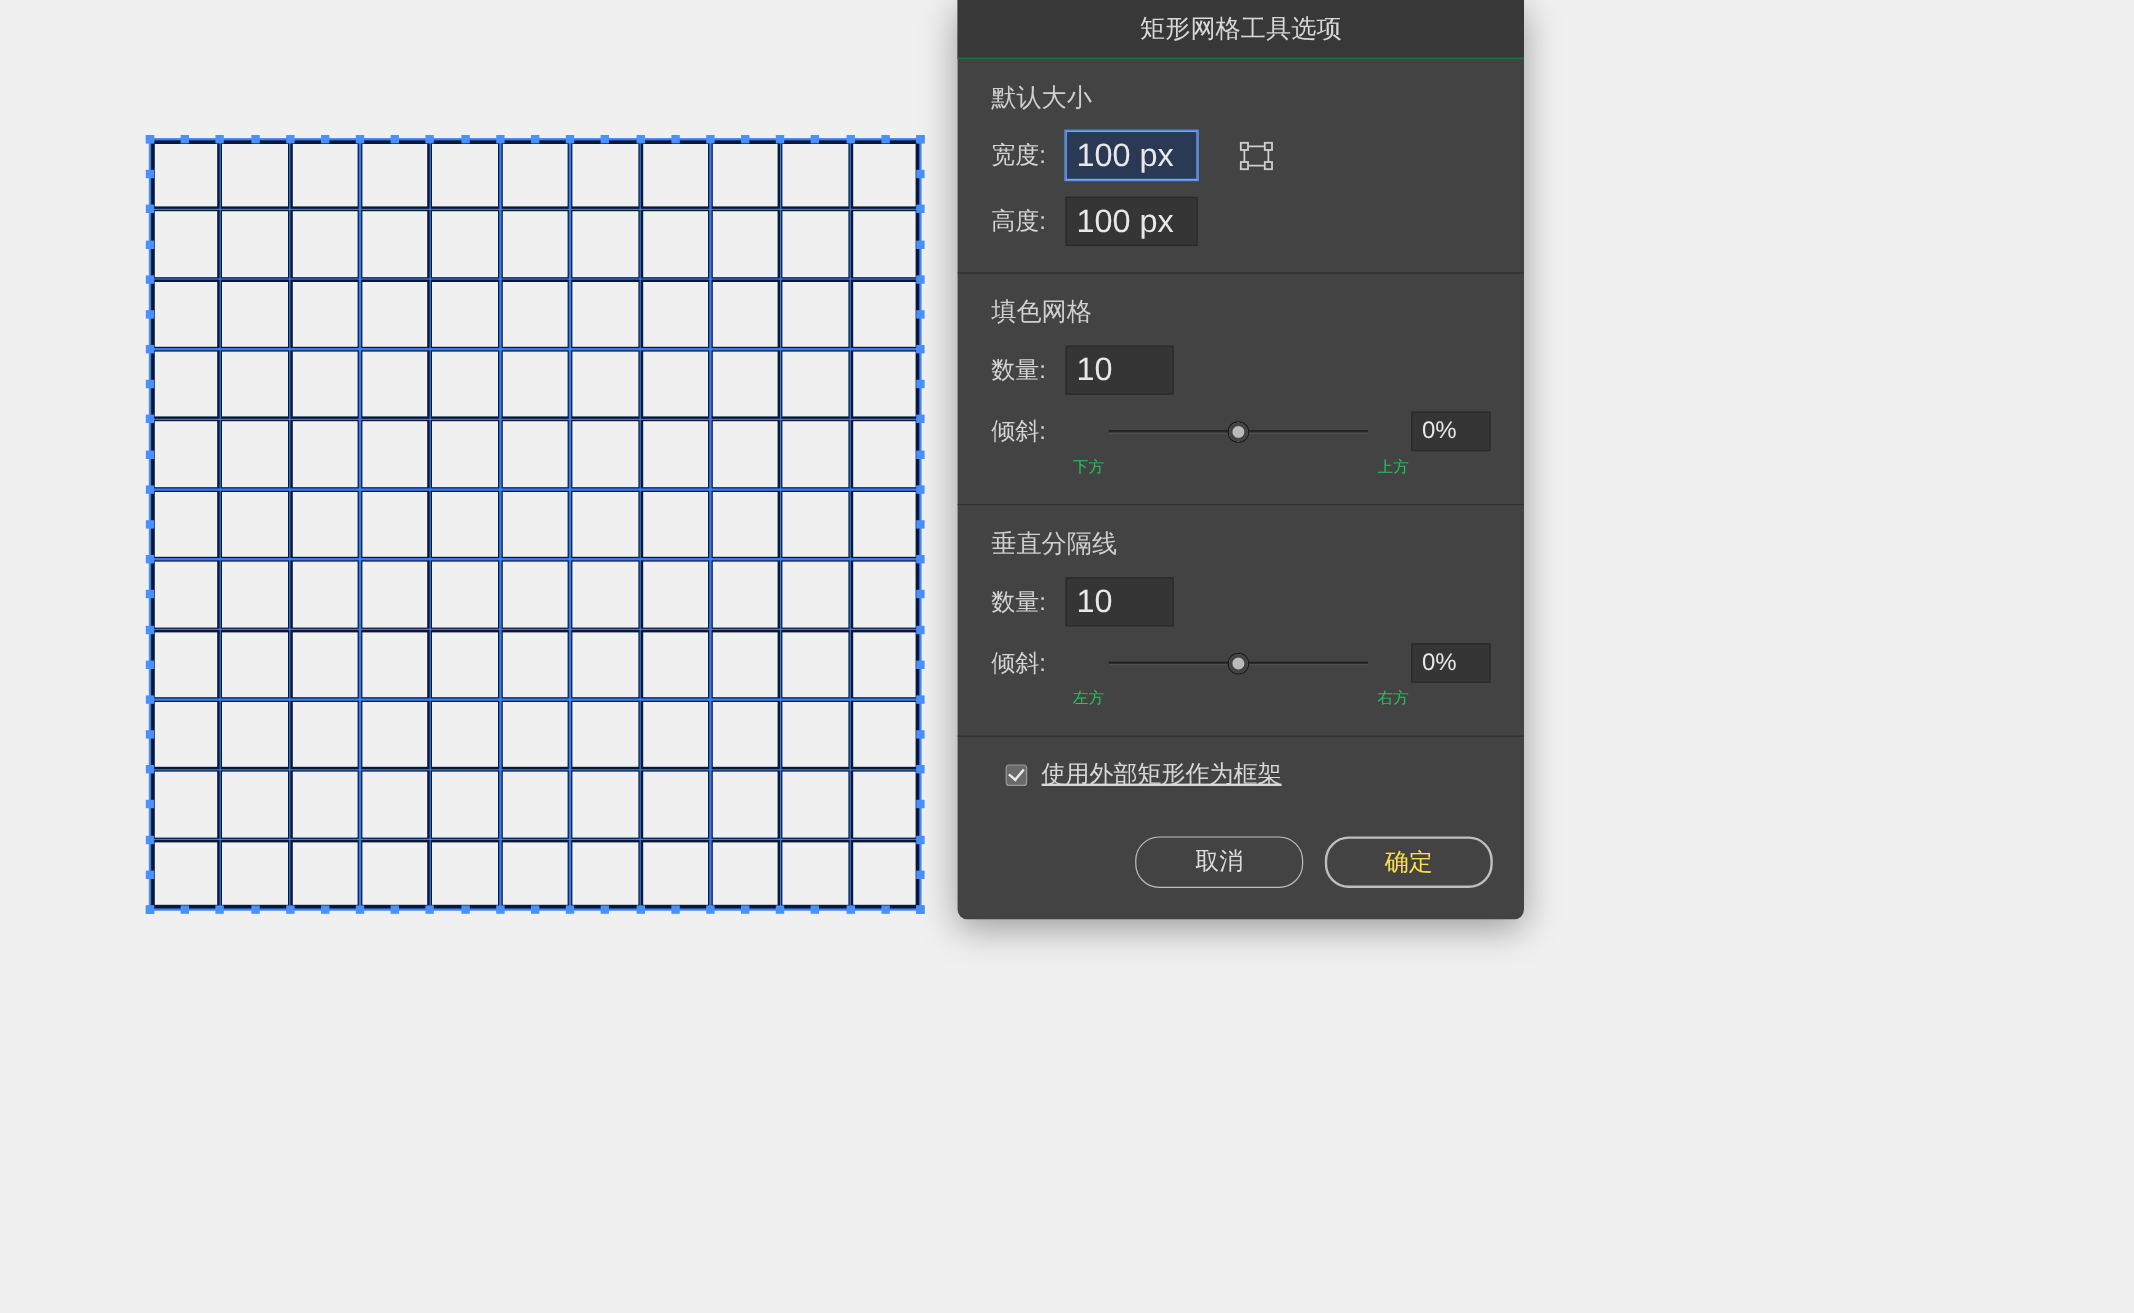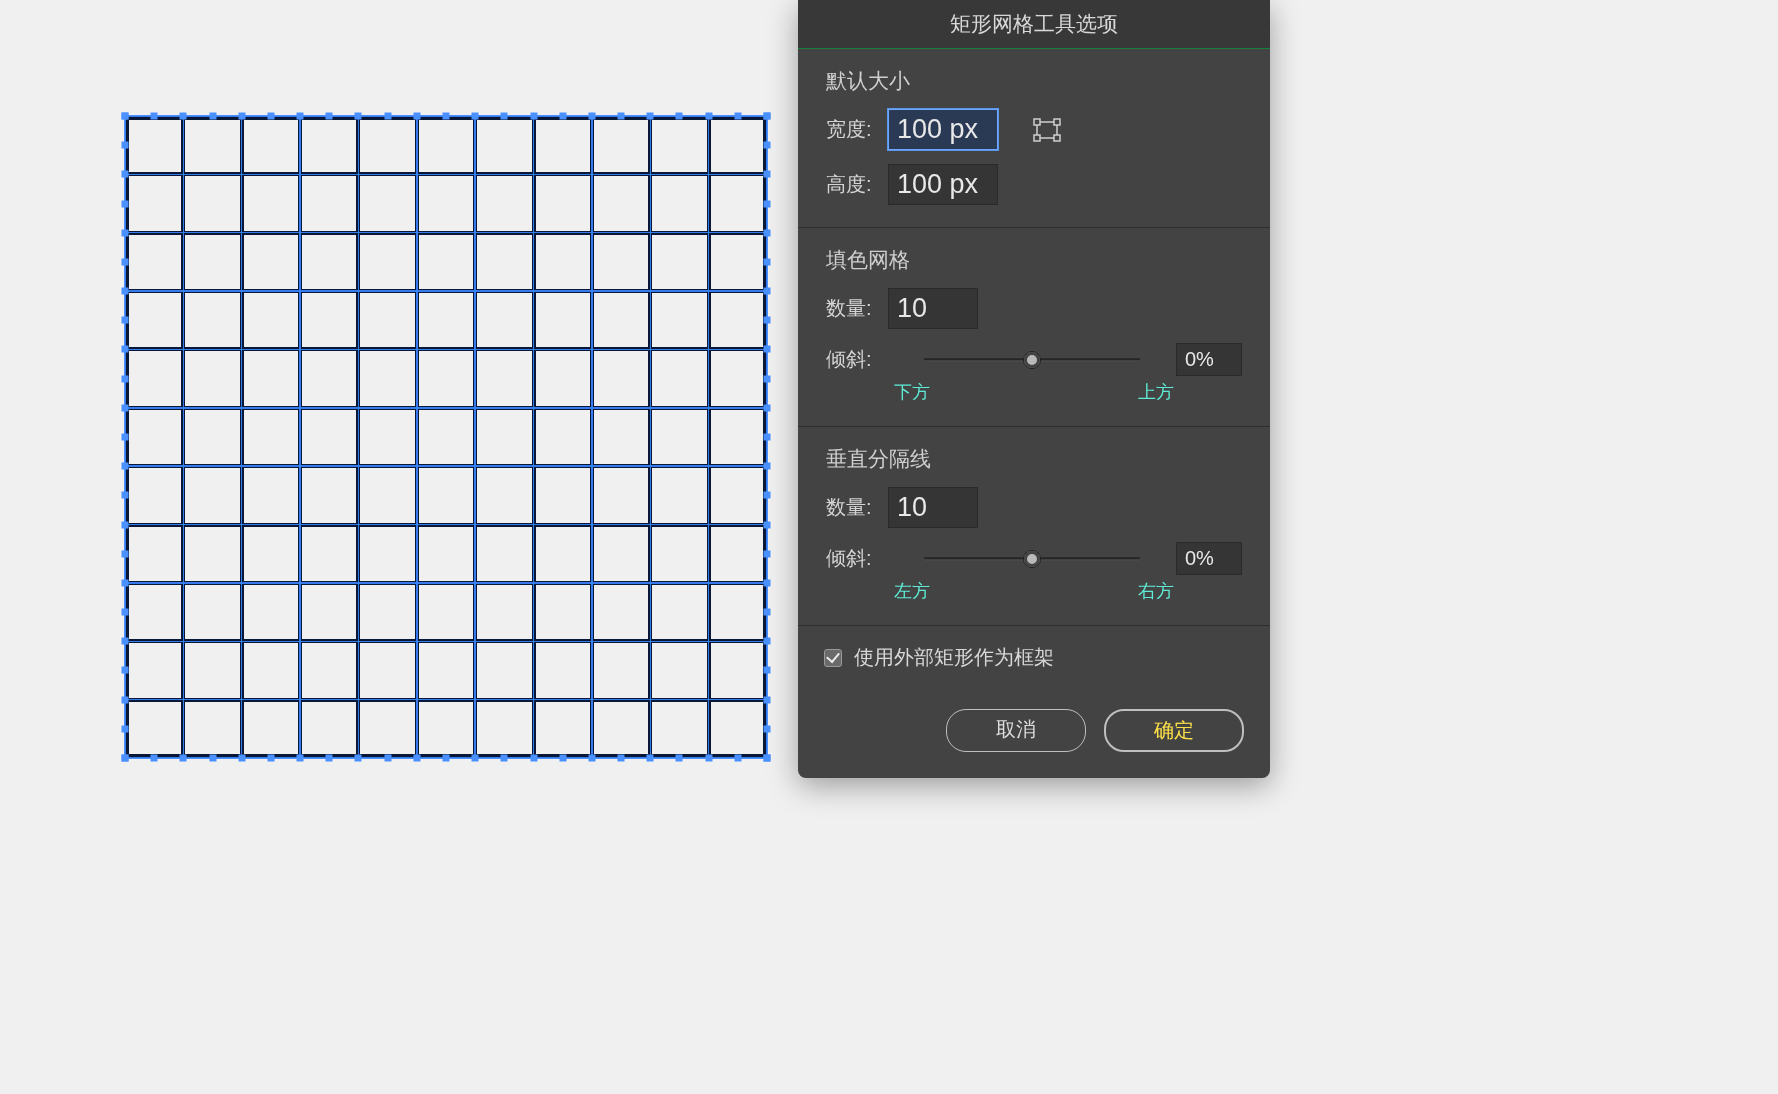--- a/index.html
+++ b/index.html
@@ -136,36 +136,37 @@
       border-radius: 50%;
       background: #bababa;
       border: 1px solid #1a1a1a;
       box-shadow: inset 0 0 0 3px #434343;
       transform: translate(-50%, -50%);
     }
     .slider-bounds {
       display: flex;
       justify-content: space-between;
       margin: 4px 68px 0 68px;
-      color: #5eead4;
-      font-size: 18px;
+      color: #22c55e;
+      font-size: 13px;
     }
     .slider-value {
       background: #353535;
       border: 1px solid #2a2a2a;
       color: #e8e8e8;
       padding: 4px 8px;
       width: 66px;
       text-align: left;
       font-size: 20px;
       font-family: inherit;
     }
 
     .checks {
-      padding: 18px 26px 10px 26px;
+      padding: 18px 26px 10px 40px;
+      text-decoration: underline;
     }
     .check-row {
       display: flex;
       align-items: center;
       margin-bottom: 14px;
       font-size: 20px;
       color: #d8d8d8;
     }
     .checkbox {
       width: 18px;

